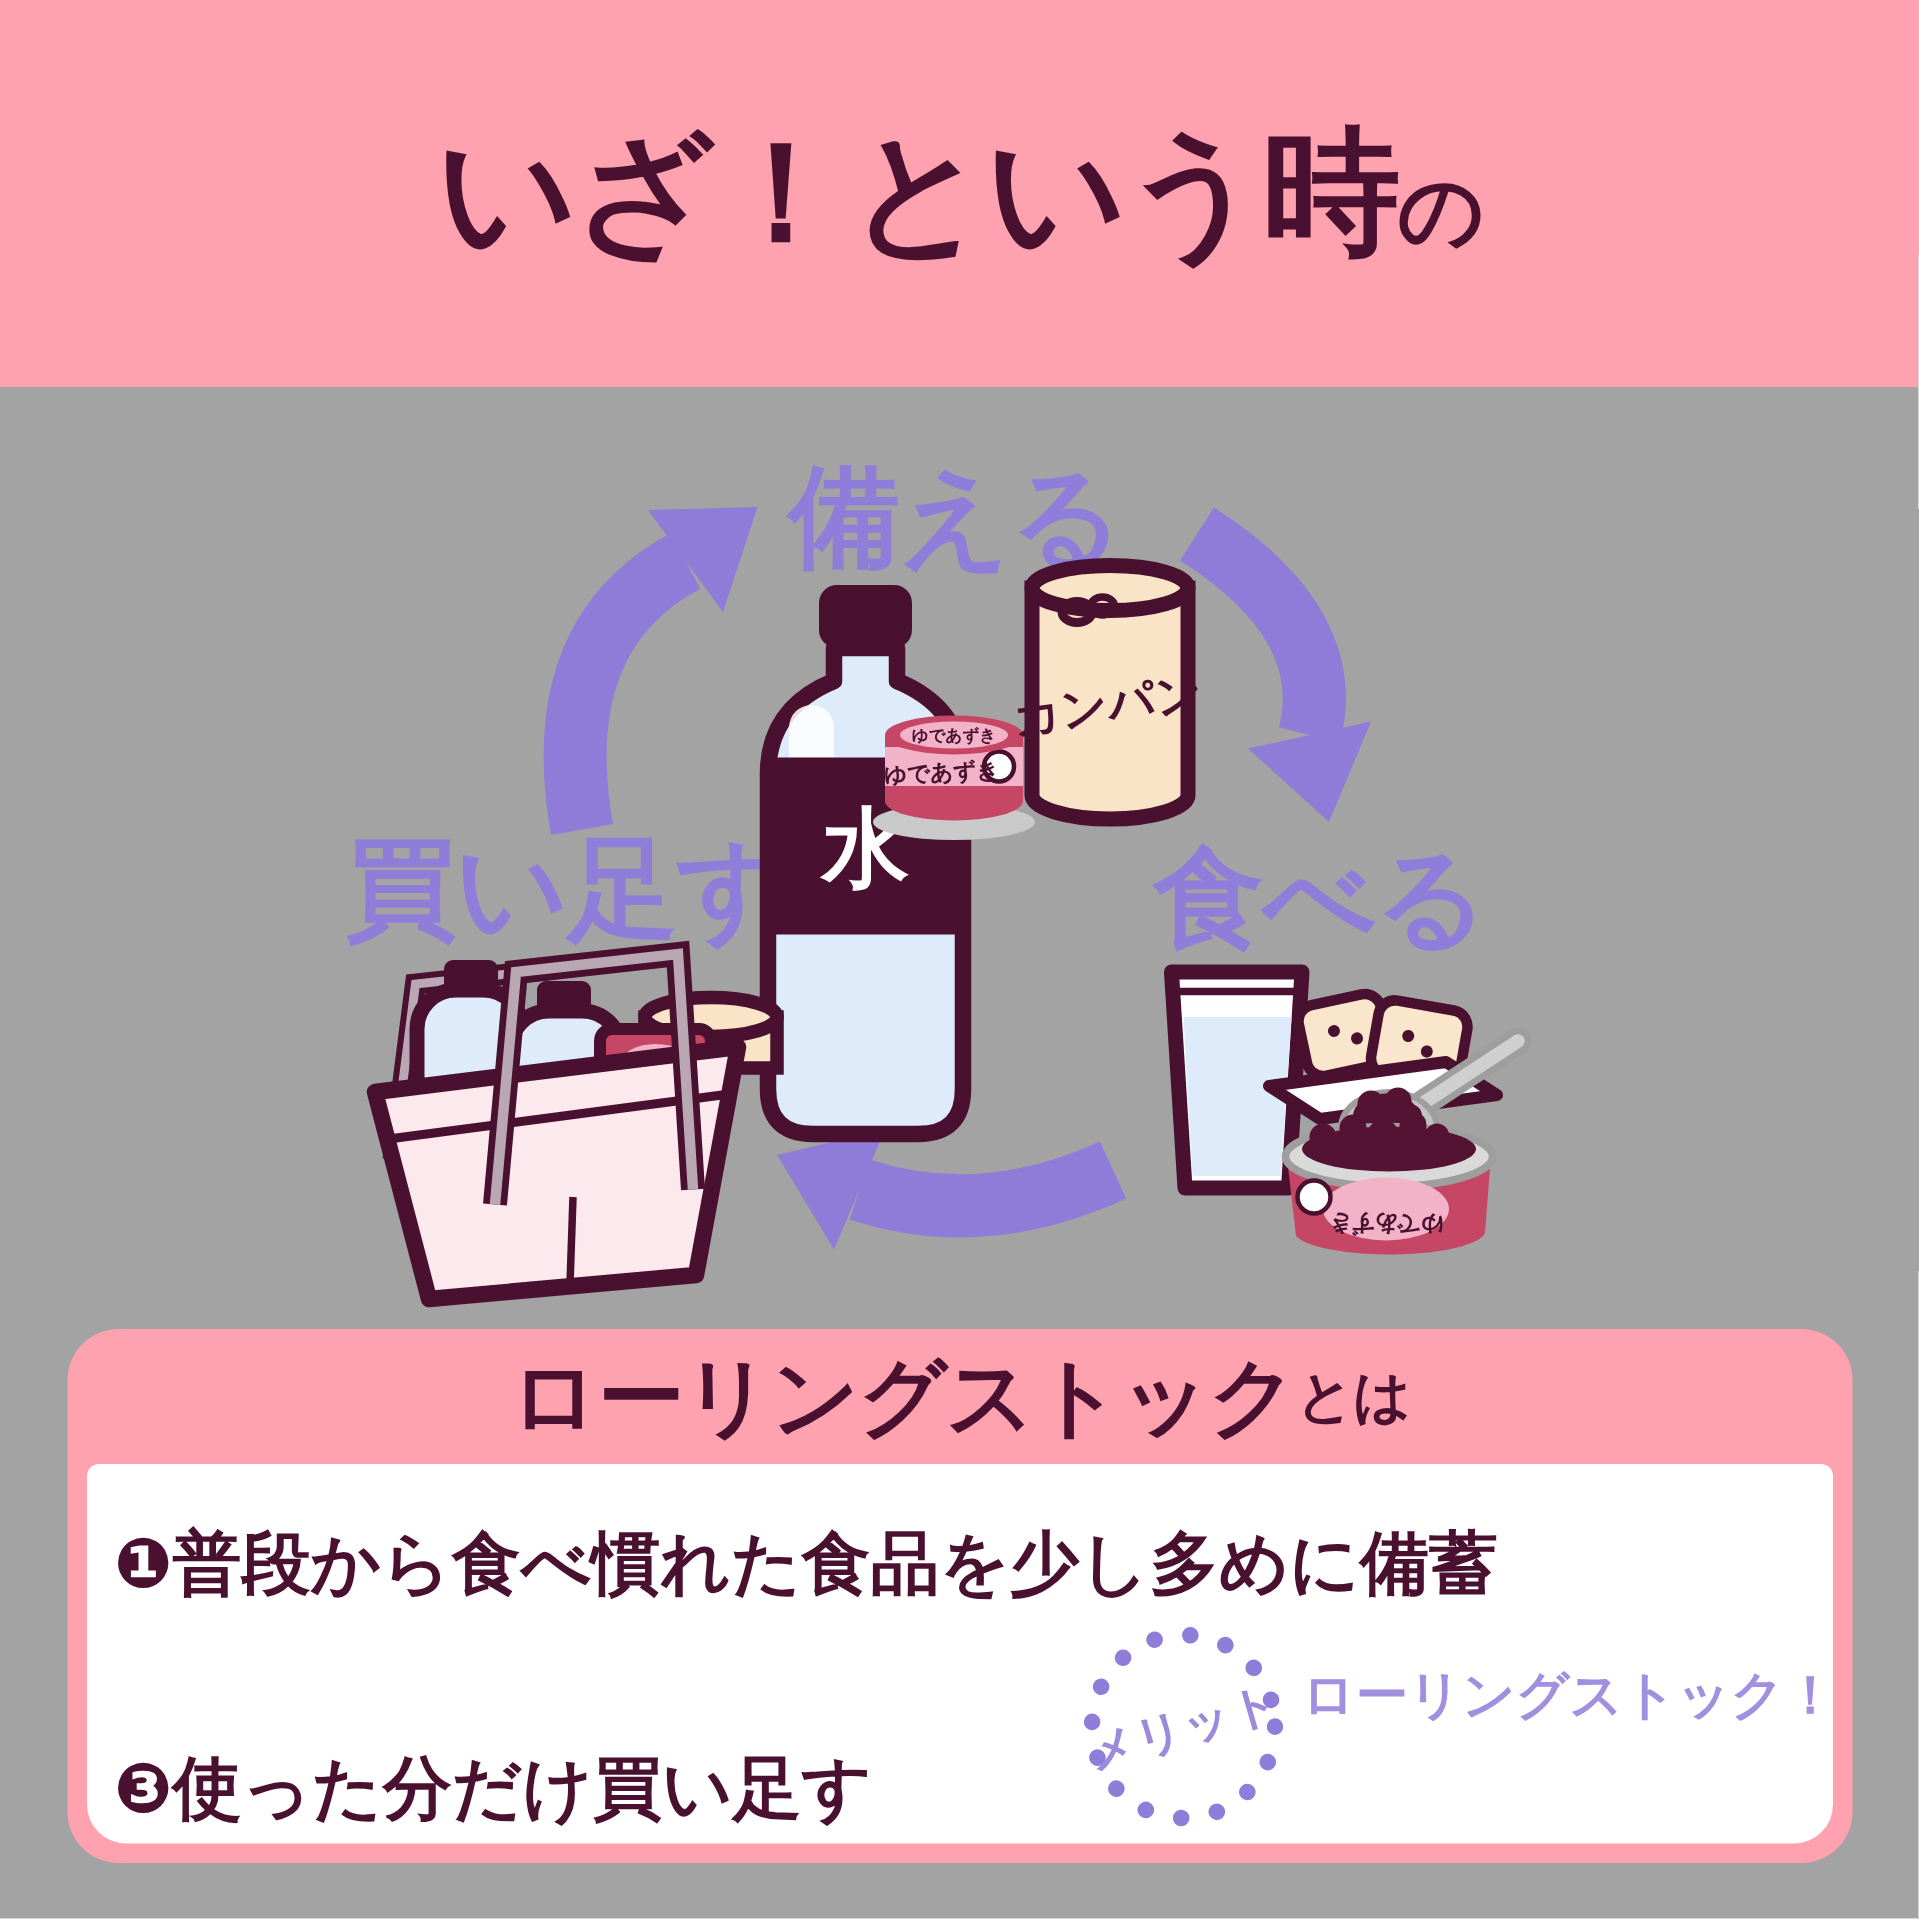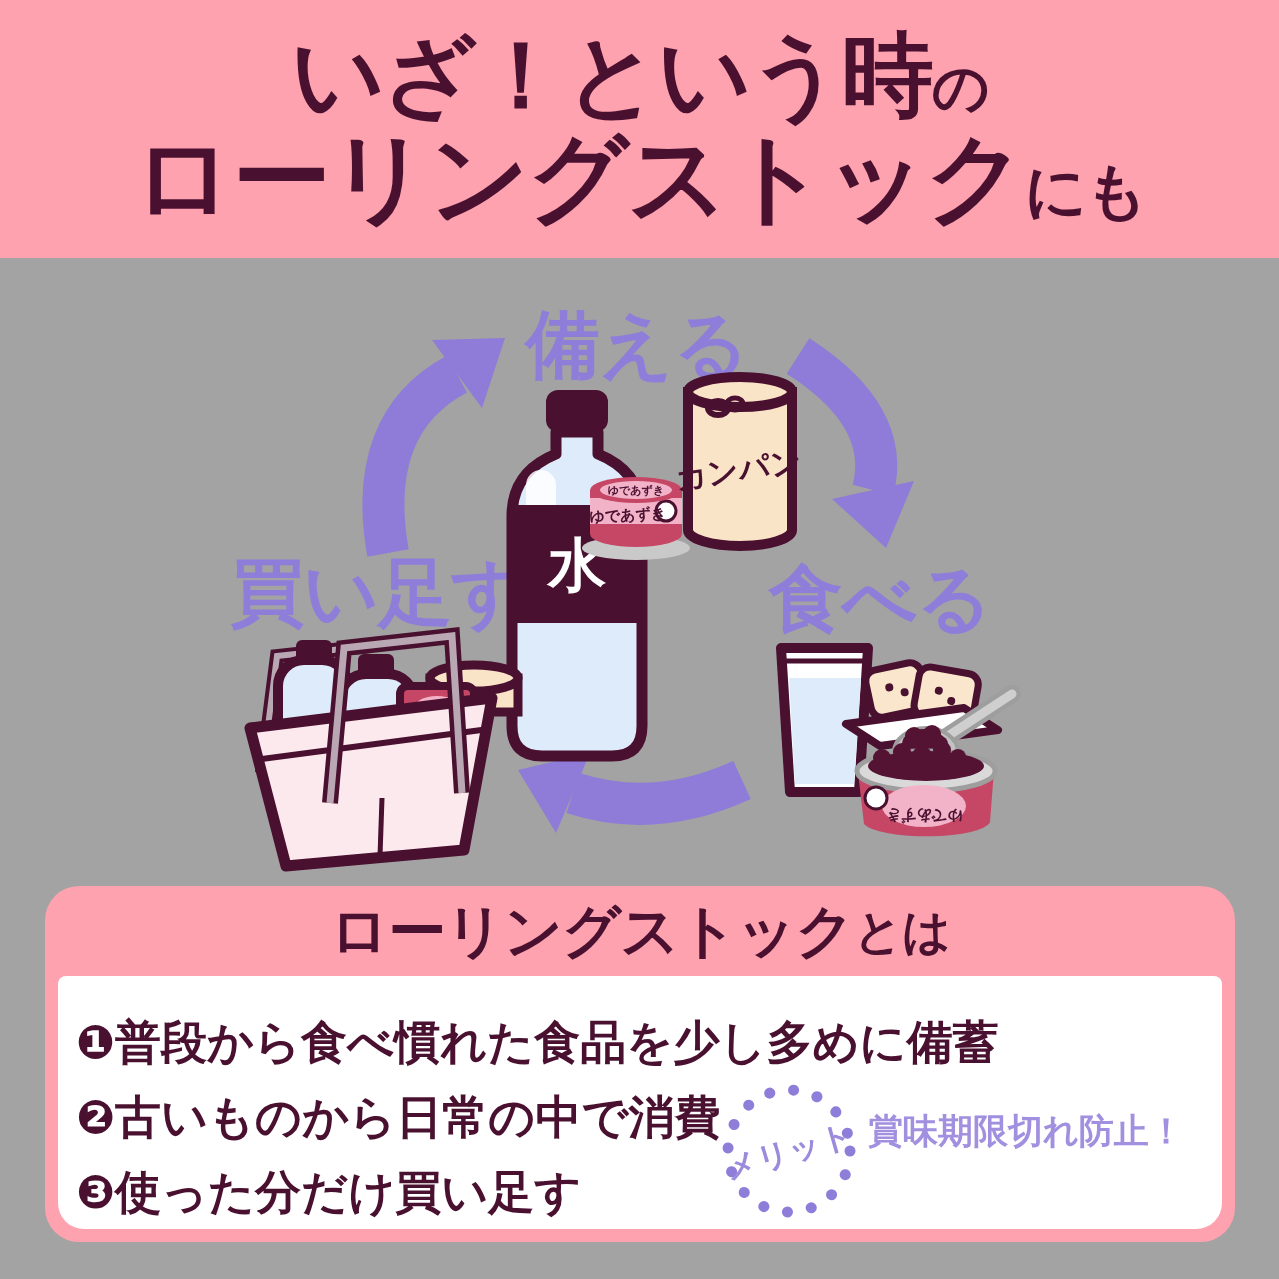--- a/index.html
+++ b/index.html
@@ -24,21 +24,21 @@
   
   .info-card{
     position:absolute;left:45px;top:886px;width:1190px;height:356px;
     background:#FFA2AF;border-radius:34px;
   }
   .info-header{
     position:absolute;left:0;top:0;width:100%;height:90px;
     display:flex;align-items:center;justify-content:center;white-space:nowrap;
   }
   .info-title{color:#4A102F;font-weight:900;font-size:58px;letter-spacing:-1px;line-height:1;}
-  .info-title-small{font-size:48px;font-weight:900;text-align:center;}
+  .info-title-small{font-size:38px;font-weight:900;text-align:center;}
   .info-body{
     position:absolute;left:13px;right:13px;top:90px;bottom:13px;
     background:#ffffff;border-radius:8px 8px 26px 26px;padding-left:40px;
   }
   .info-item{
     position:absolute;left:18px;color:#4A102F;font-weight:900;font-size:46px;
     line-height:1.15;white-space:nowrap;letter-spacing:0px;
   }
   .item-1{top:40px;}
   .item-2{top:115px;}
@@ -50,21 +50,20 @@
     font-size:35px;line-height:1.66;white-space:nowrap;letter-spacing:0px;
   }
 </style>
 </head>
 <body>
 
 <div class="page">
 
   <div class="banner">
     <div class="banner-line banner-line1"><span>いざ！という時</span><span class="banner-small">の</span></div>
-    <div class="banner-line banner-line2"><span>ローリングストック</span><span class="banner-small">にも</span></div>
   </div>
 
   <svg class="cycle-svg" width="1279" height="628" viewBox="0 0 1279 628">
 
     <g>
       <path d="M 388,295 Q 365,165 457,116" fill="none" stroke="#8E7CD8" stroke-width="42"></path>
       <polygon points="505,80 482,150 432,82" fill="#8E7CD8"></polygon>
     </g>
     <g>
       <path d="M 798,98 Q 892,158 873,232" fill="none" stroke="#8E7CD8" stroke-width="42"></path>
@@ -174,27 +173,26 @@
     </g>
   </svg>
 
   <div class="info-card">
     <div class="info-header">
       <span class="info-title">ローリングストック</span>
         <span class="info-title info-title-small">とは</span>
     </div>
     <div class="info-body">
       <div class="info-item item-1">❶普段から食べ慣れた食品を少し多めに備蓄</div>
-      <div class="info-item item-2">❷古いものから日常の中で消費</div>
       <div class="info-item item-3">❸使った分だけ買い足す</div>
 
       <svg class="merit-badge-svg" width="150" height="150" viewBox="0 0 150 150">
         <circle cx="75" cy="75" r="61" fill="none" stroke="#8F7ED9" stroke-width="11" stroke-linecap="round" stroke-dasharray="0.1 24.2"></circle>
         <text class="merit-badge-text" x="75" y="86" text-anchor="middle" transform="rotate(-16 75 75)">メリット</text>
       </svg>
 
       <div class="merit-lines">
-        <div>賞味期限切れ防止！</div>
+        <div>ローリングストック！</div>
       </div>
     </div>
   </div>
 
 </div>
 
 </body></html>

